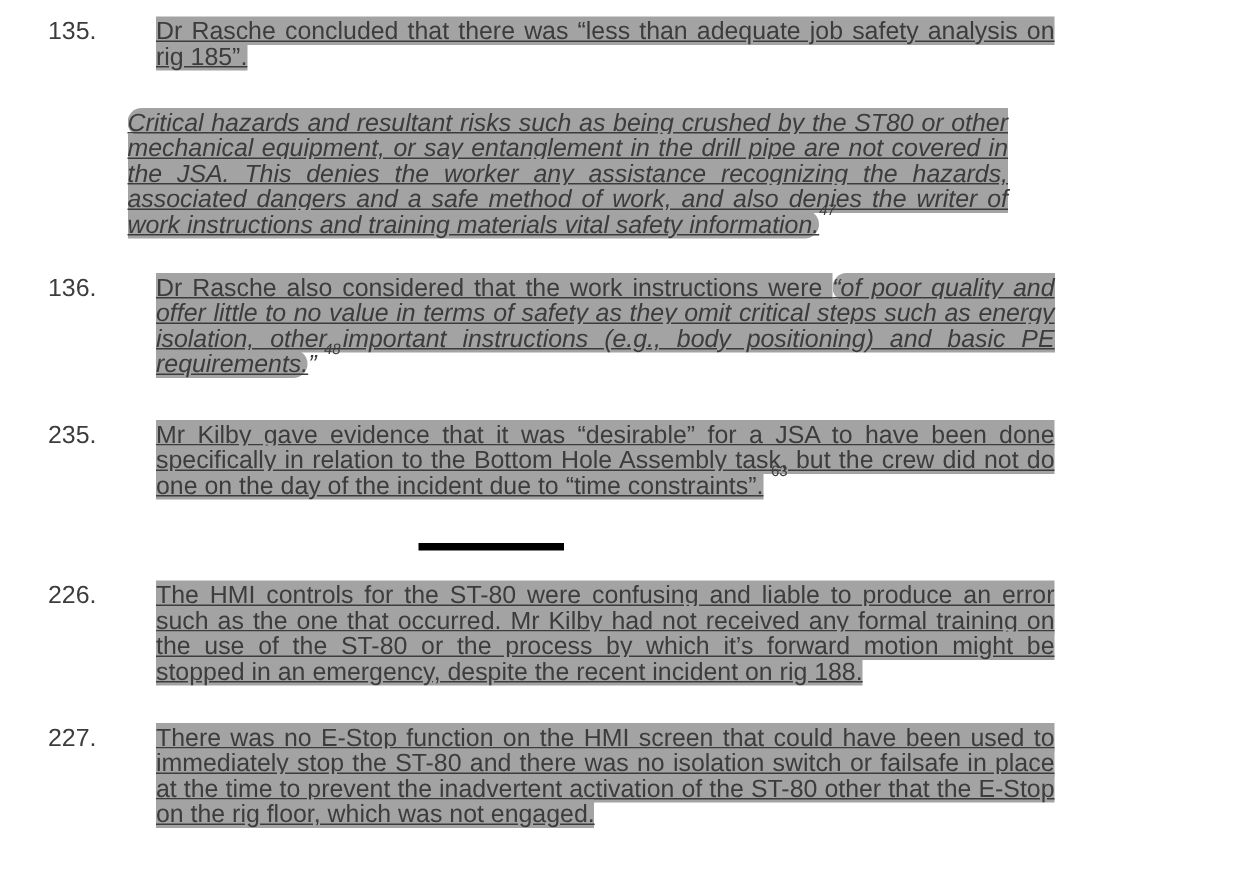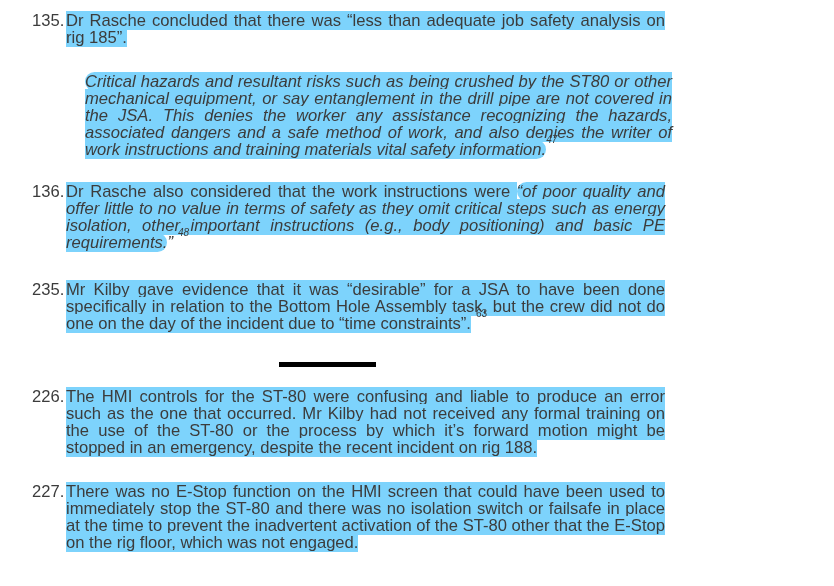--- a/index.html
+++ b/index.html
@@ -14,21 +14,21 @@
     background: #ffffff;
     overflow: hidden;
     font-family: "Liberation Sans", "DejaVu Sans", sans-serif;
     color: #3c3c3c;
   }
   .doc {
     position: relative;
   }
   .para {
     position: relative;
-    padding-left: 66px;
+    padding-left: 104px;
     width: 599px;
     font-size: 16.6px;
     line-height: 17px;
     text-align: justify;
     letter-spacing: 0;
   }
   .para .num {
     position: absolute;
     left: 32px;
     top: 0;
@@ -36,22 +36,23 @@
   }
   .quote {
     position: relative;
     margin-left: 85px;
     width: 587px;
     font-size: 16.6px;
     line-height: 17px;
     text-align: justify;
   }
   mark.hl {
-    background: #7dd3fc;
+    background: #a3a3a3;
     color: inherit;
+    text-decoration: underline;
   }
   .it {
     font-style: italic;
     border-radius: 10px;
   }
   sup.fn {
     font-size: 10px;
     line-height: 0;
     position: relative;
     top: -5px;

